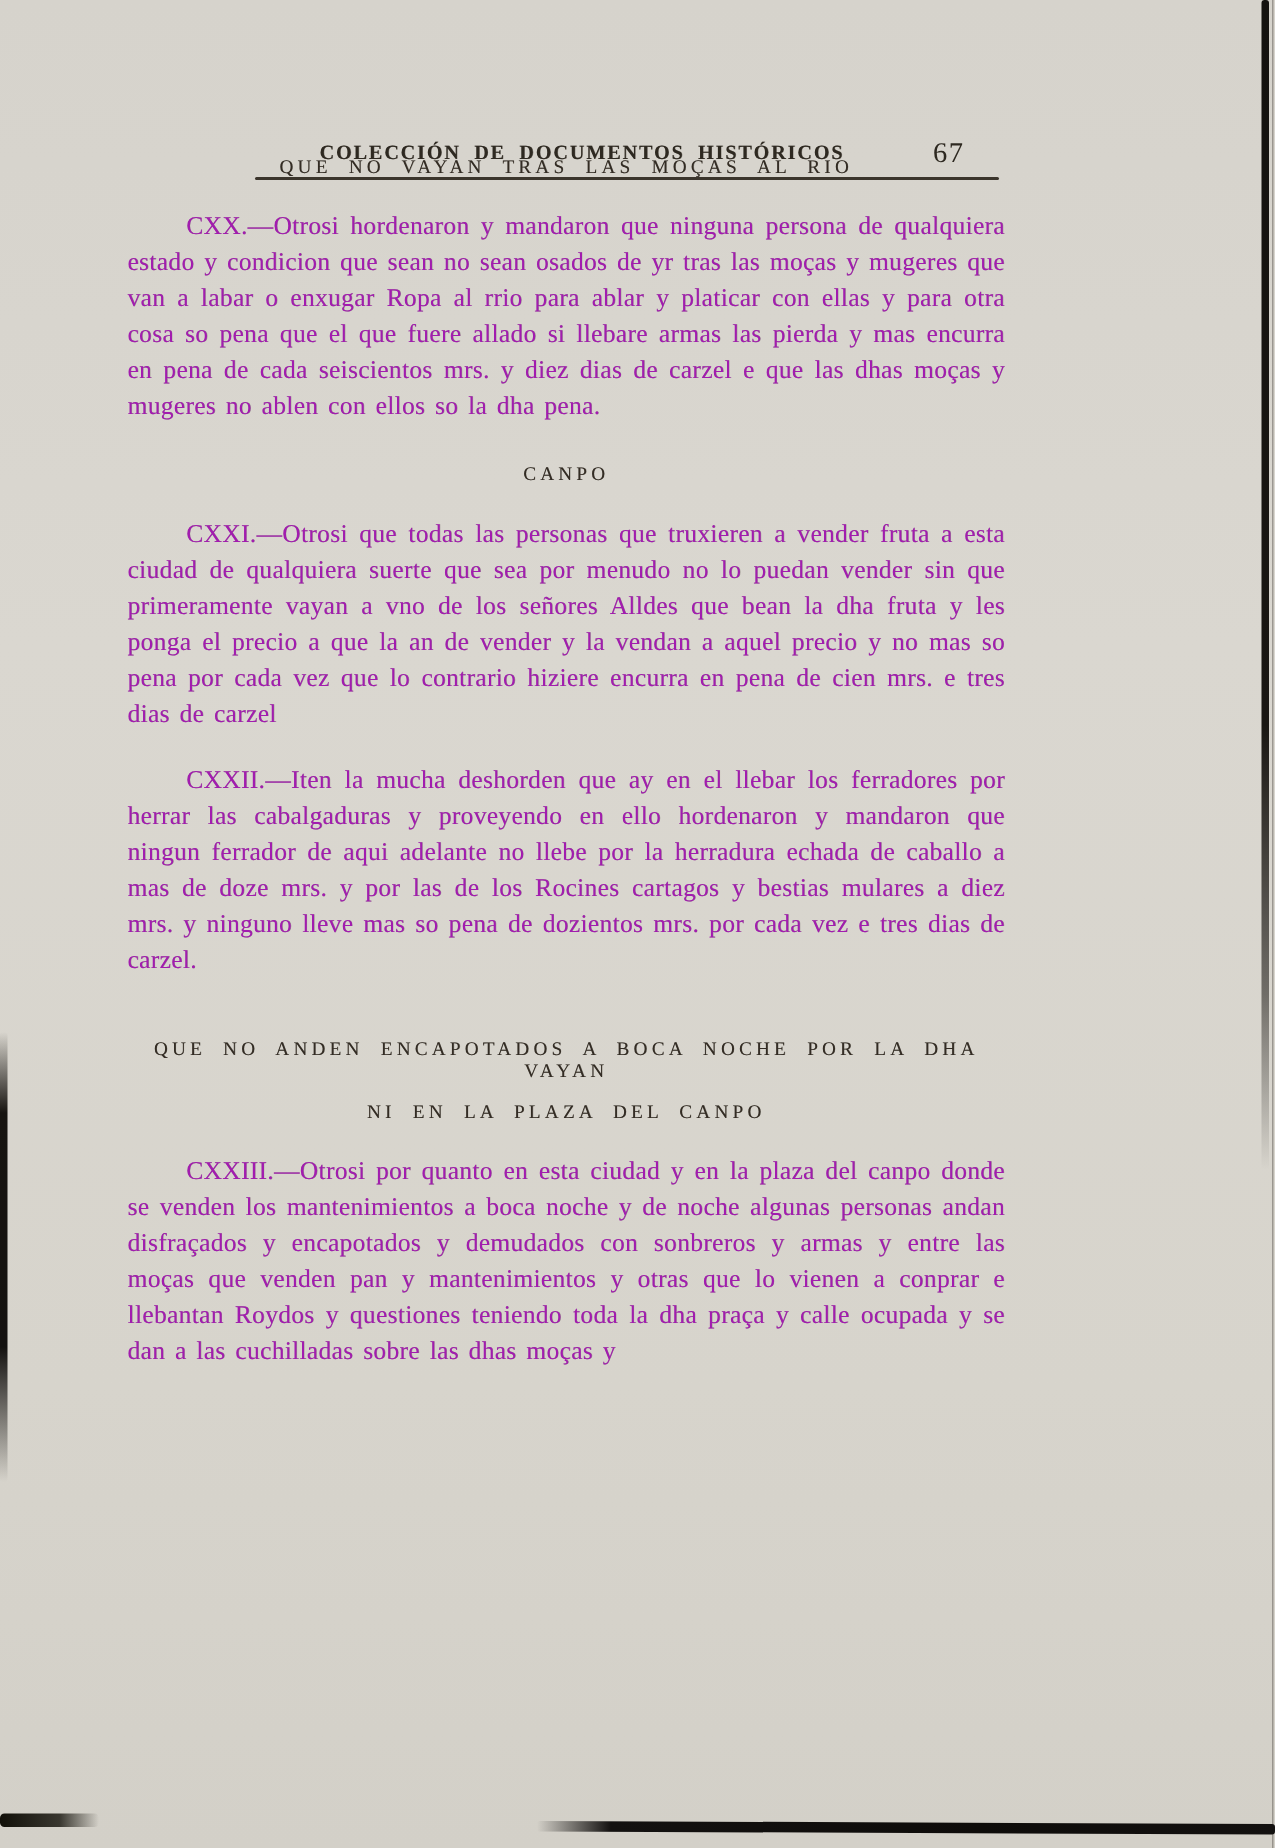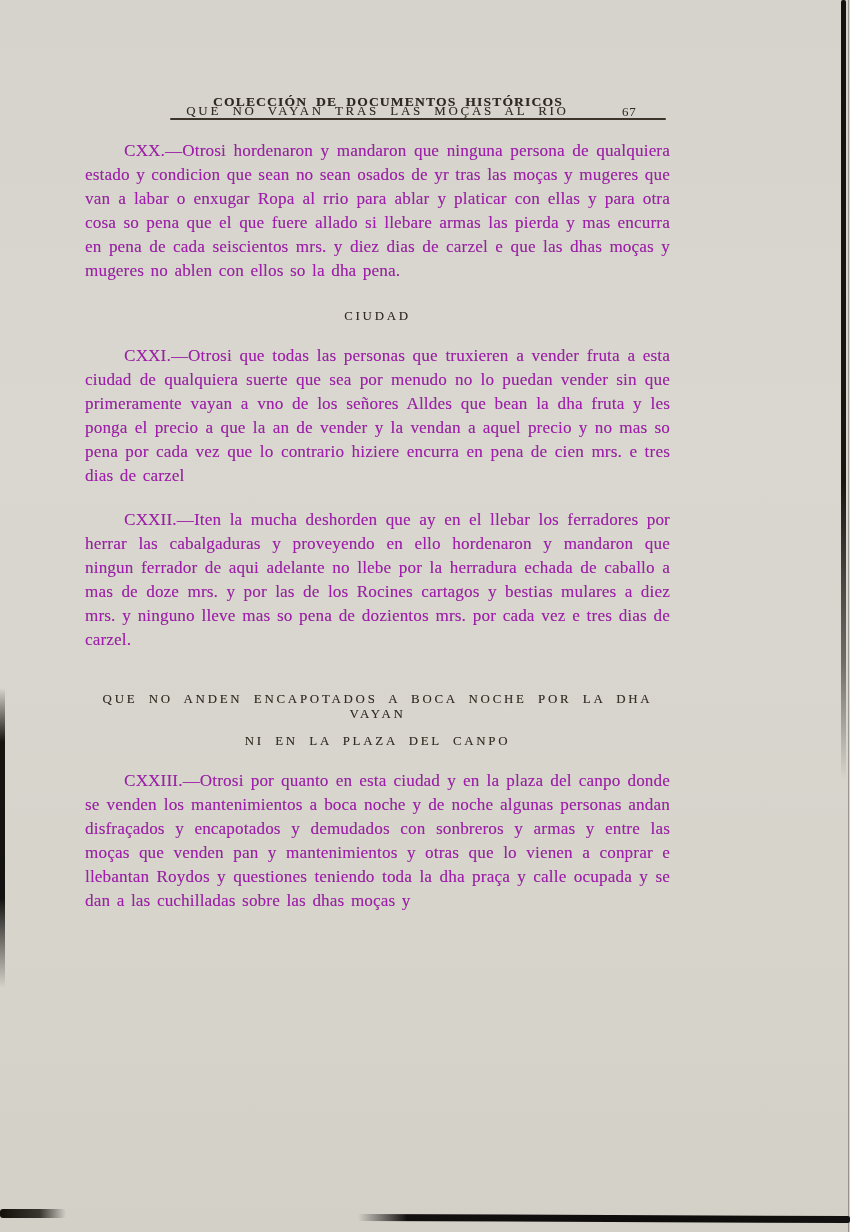--- a/index.html
+++ b/index.html
@@ -24,22 +24,22 @@
     font-size: 13.5px;
     font-weight: bold;
     letter-spacing: 0.09em;
     word-spacing: 0.32em;
     color: #2e2921;
     text-shadow: 0.3px 0.3px 0.4px rgba(46,41,33,0.45);
   }
   .page-number {
     position: absolute;
     left: 622px;
-    top: 104px;
-    font-size: 13px;
+    top: 92px;
+    font-size: 19px;
     color: #2e2921;
     letter-spacing: 0.05em;
   }
   .header-rule {
     position: absolute;
     left: 170px;
     top: 118px;
     width: 496px;
     height: 2px;
     background: #3b352c;
@@ -133,21 +133,21 @@
   <div class="header-title">COLECCIÓN DE DOCUMENTOS HISTÓRICOS</div>
   <div class="page-number">67</div>
   <div class="header-rule"></div>
 </header>
 
 <main class="content">
 
   <h2 class="section-heading">QUE NO VAYAN TRAS LAS MOÇAS AL RIO</h2>
   <p class="body-para">CXX.—Otrosi hordenaron y mandaron que ninguna persona de qualquiera estado y condicion que sean no sean osados de yr tras las moças y mugeres que van a labar o enxugar Ropa al rrio para ablar y platicar con ellas y para otra cosa so pena que el que fuere allado si llebare armas las pierda y mas encurra en pena de cada seiscientos mrs. y diez dias de carzel e que las dhas moças y mugeres no ablen con ellos so la dha pena.</p>
 
-  <h2 class="section-heading mt-sm">CIUDAD</h2>
+  <h2 class="section-heading mt-sm">CANPO</h2>
   <p class="body-para">CXXI.—Otrosi que todas las personas que truxieren a vender fruta a esta ciudad de qualquiera suerte que sea por menudo no lo puedan vender sin que primeramente vayan a vno de los señores Alldes que bean la dha fruta y les ponga el precio a que la an de vender y la vendan a aquel precio y no mas so pena por cada vez que lo contrario hiziere encurra en pena de cien mrs. e tres dias de carzel</p>
 
   <p class="body-para">CXXII.—Iten la mucha deshorden que ay en el llebar los ferradores por herrar las cabalgaduras y proveyendo en ello hordenaron y mandaron que ningun ferrador de aqui adelante no llebe por la herradura echada de caballo a mas de doze mrs. y por las de los Rocines cartagos y bestias mulares a diez mrs. y ninguno lleve mas so pena de dozientos mrs. por cada vez e tres dias de carzel.</p>
 
   <h2 class="section-heading mt-lg">QUE NO ANDEN ENCAPOTADOS A BOCA NOCHE POR LA DHA VAYAN</h2>
   <h2 class="section-heading line2">NI EN LA PLAZA DEL CANPO</h2>
   <p class="body-para">CXXIII.—Otrosi por quanto en esta ciudad y en la plaza del canpo donde se venden los mantenimientos a boca noche y de noche algunas personas andan disfraçados y encapotados y demudados con sonbreros y armas y entre las moças que venden pan y mantenimientos y otras que lo vienen a conprar e llebantan Roydos y questiones teniendo toda la dha praça y calle ocupada y se dan a las cuchilladas sobre las dhas moças y</p>
 
 </main>
 

